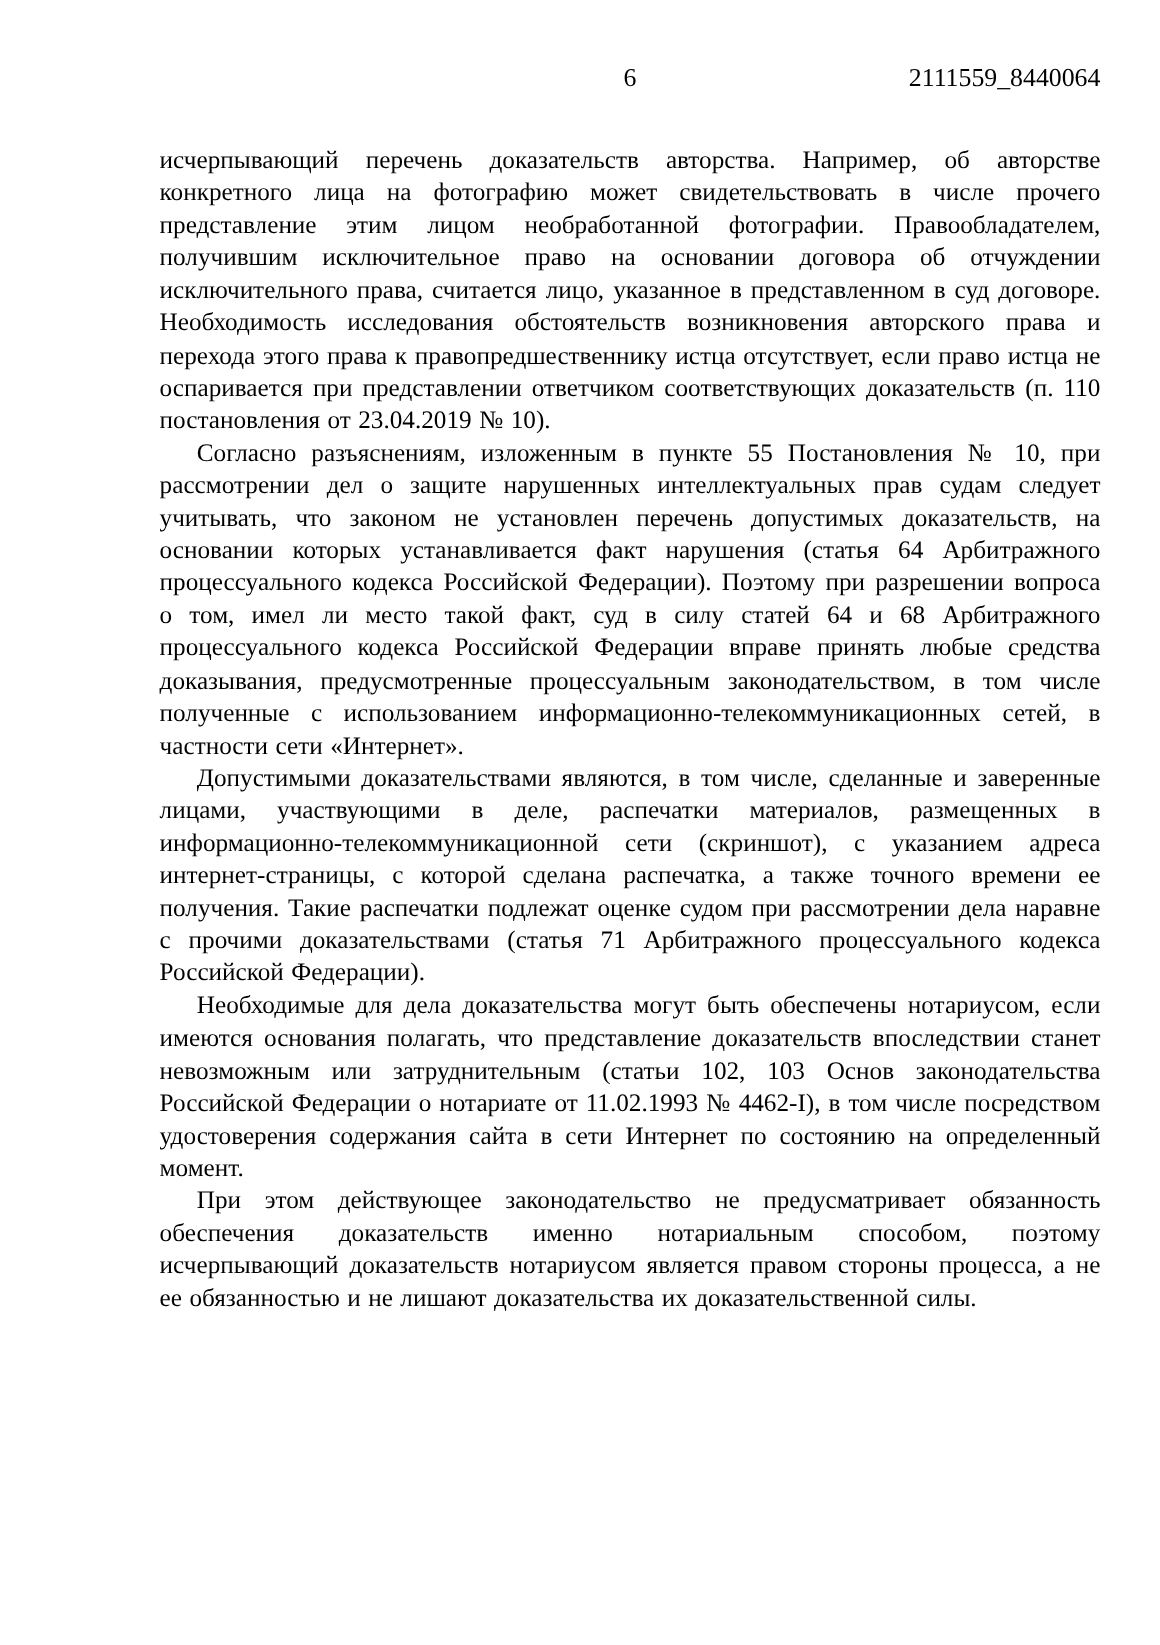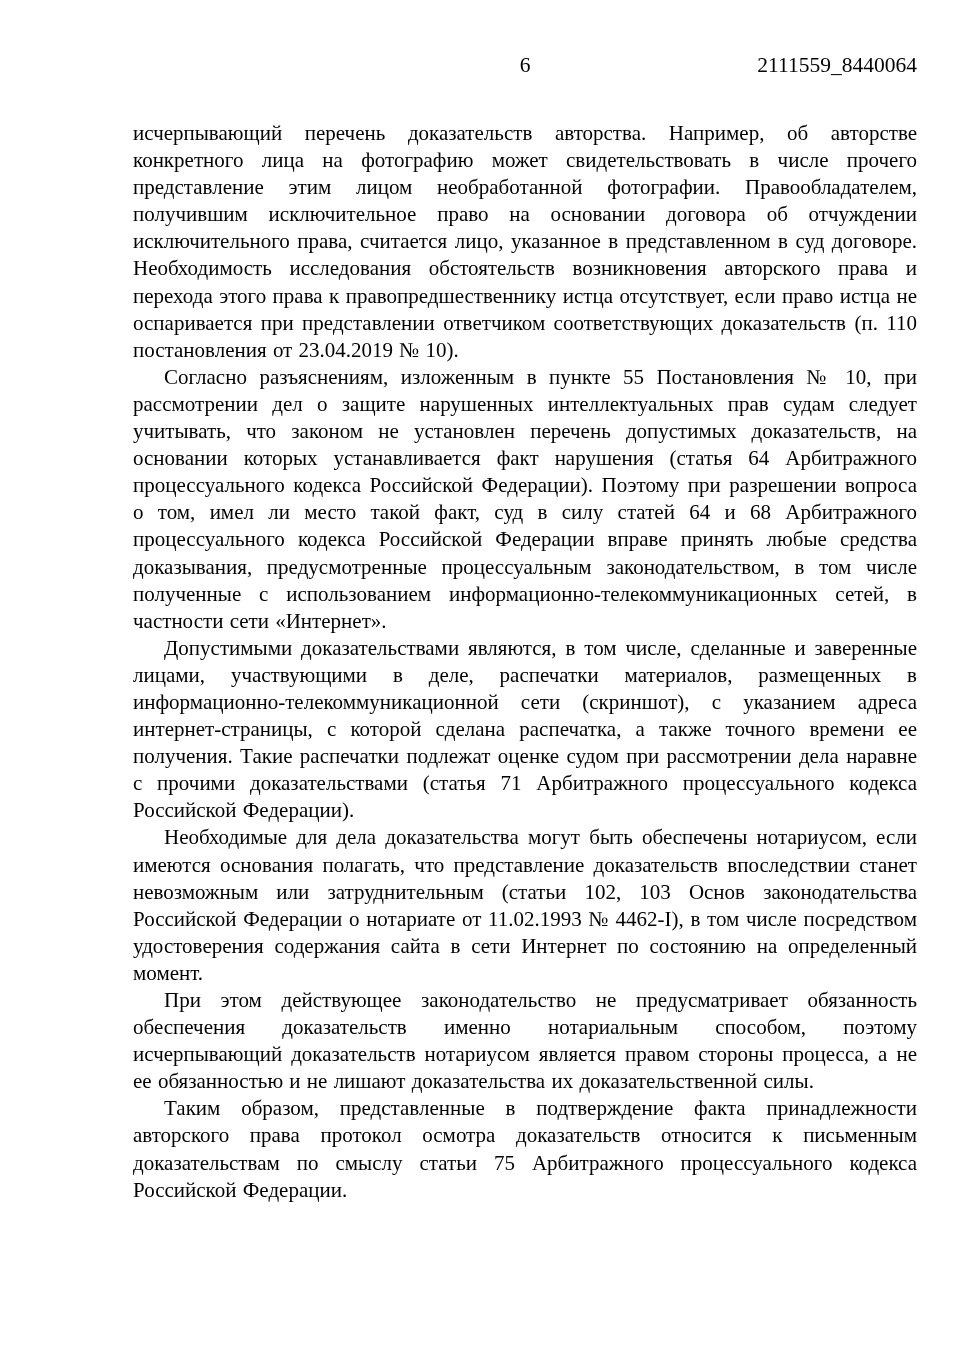--- a/index.html
+++ b/index.html
@@ -65,15 +65,14 @@
   <div class="header">
     <span class="page-num">6</span>
     <span class="doc-num">2111559_8440064</span>
   </div>
   <div class="body-text">
       <p class="para">исчерпывающий перечень доказательств авторства. Например, об авторстве конкретного лица на фотографию может свидетельствовать в числе прочего представление этим лицом необработанной фотографии. Правообладателем, получившим исключительное право на основании договора об отчуждении исключительного права, считается лицо, указанное в представленном в суд договоре. Необходимость исследования обстоятельств возникновения авторского права и перехода этого права к правопредшественнику истца отсутствует, если право истца не оспаривается при представлении ответчиком соответствующих доказательств (п. 110 постановления от 23.04.2019 № 10).</p>
       <p class="para indent">Согласно разъяснениям, изложенным в пункте 55 Постановления № 10, при рассмотрении дел о защите нарушенных интеллектуальных прав судам следует учитывать, что законом не установлен перечень допустимых доказательств, на основании которых устанавливается факт нарушения (статья 64 Арбитражного процессуального кодекса Российской Федерации). Поэтому при разрешении вопроса о том, имел ли место такой факт, суд в силу статей 64 и 68 Арбитражного процессуального кодекса Российской Федерации вправе принять любые средства доказывания, предусмотренные процессуальным законодательством, в том числе полученные с использованием информационно-телекоммуникационных сетей, в частности сети «Интернет».</p>
       <p class="para indent">Допустимыми доказательствами являются, в том числе, сделанные и заверенные лицами, участвующими в деле, распечатки материалов, размещенных в информационно-телекоммуникационной сети (скриншот), с указанием адреса интернет-страницы, с которой сделана распечатка, а также точного времени ее получения. Такие распечатки подлежат оценке судом при рассмотрении дела наравне с прочими доказательствами (статья 71 Арбитражного процессуального кодекса Российской Федерации).</p>
       <p class="para indent">Необходимые для дела доказательства могут быть обеспечены нотариусом, если имеются основания полагать, что представление доказательств впоследствии станет невозможным или затруднительным (статьи 102, 103 Основ законодательства Российской Федерации о нотариате от 11.02.1993 № 4462-I), в том числе посредством удостоверения содержания сайта в сети Интернет по состоянию на определенный момент.</p>
       <p class="para indent">При этом действующее законодательство не предусматривает обязанность обеспечения доказательств именно нотариальным способом, поэтому исчерпывающий доказательств нотариусом является правом стороны процесса, а не ее обязанностью и не лишают доказательства их доказательственной силы.</p>
-      <p class="para indent">Таким образом, представленные в подтверждение факта принадлежности авторского права протокол осмотра доказательств относится к письменным доказательствам по смыслу статьи 75 Арбитражного процессуального кодекса Российской Федерации.</p>
     </div>
 </div>
 
 </body></html>

